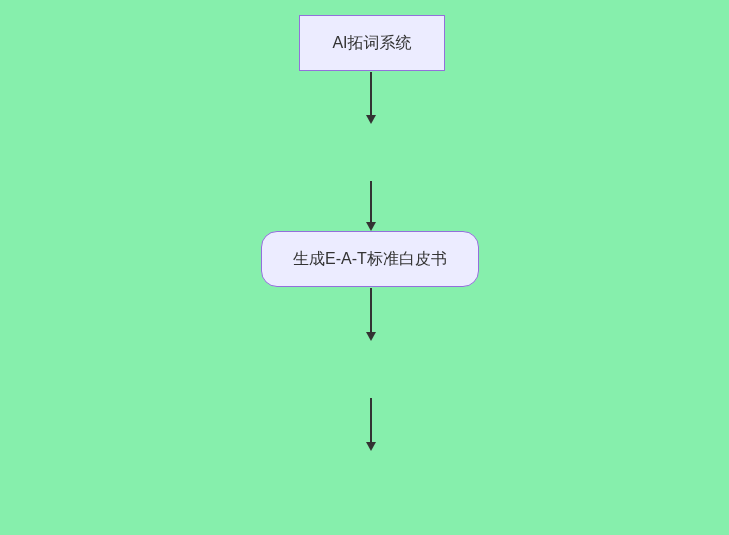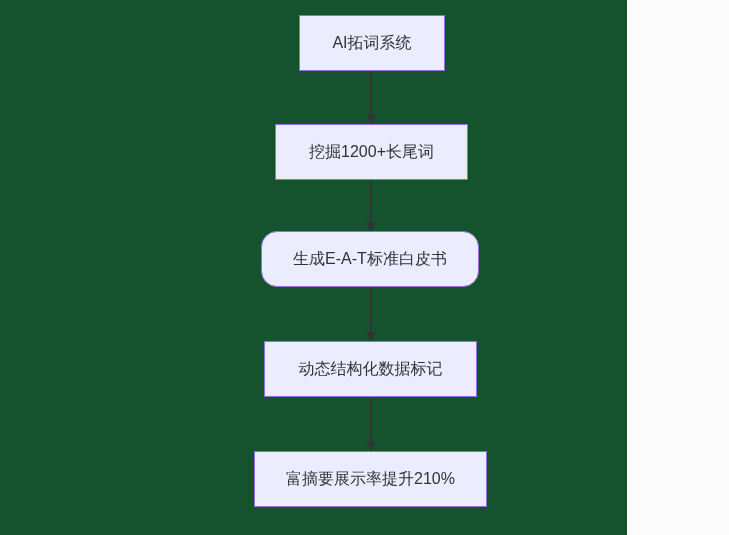--- a/index.html
+++ b/index.html
@@ -4,22 +4,22 @@
 <style>
   * { box-sizing: border-box; margin: 0; padding: 0; }
   html, body {
     width: 729px; height: 535px;
     background: #fcfcfc;
     font-family: "Liberation Sans", "DejaVu Sans", sans-serif;
     overflow: hidden;
   }
   .canvas {
     position: relative;
-    width: 627px; height: 535px;
-    background: #14532d;
+    width: 729px; height: 535px;
+    background: #86efac;
   }
   .node {
     position: absolute;
     background: #ECECFF;
     border: 1px solid #9370DB;
     color: #333333;
     font-size: 16px;
     display: flex;
     align-items: center;
     justify-content: center;
@@ -60,38 +60,29 @@
 
 <div class="canvas">
 
   <div class="node n0">
     <span>AI拓词系统</span>
   </div>
 
   <div class="edge-line e0l"></div>
   <div class="edge-head e0h"></div>
 
-  <div class="node n1">
-    <span>挖掘1200+长尾词</span>
-  </div>
 
   <div class="edge-line e1l"></div>
   <div class="edge-head e1h"></div>
 
   <div class="node n2">
     <span>生成E-A-T标准白皮书</span>
   </div>
 
   <div class="edge-line e2l"></div>
   <div class="edge-head e2h"></div>
 
-  <div class="node n3">
-    <span>动态结构化数据标记</span>
-  </div>
 
   <div class="edge-line e3l"></div>
   <div class="edge-head e3h"></div>
 
-  <div class="node n4">
-    <span>富摘要展示率提升210%</span>
-  </div>
 
 </div>
 
 </body></html>

